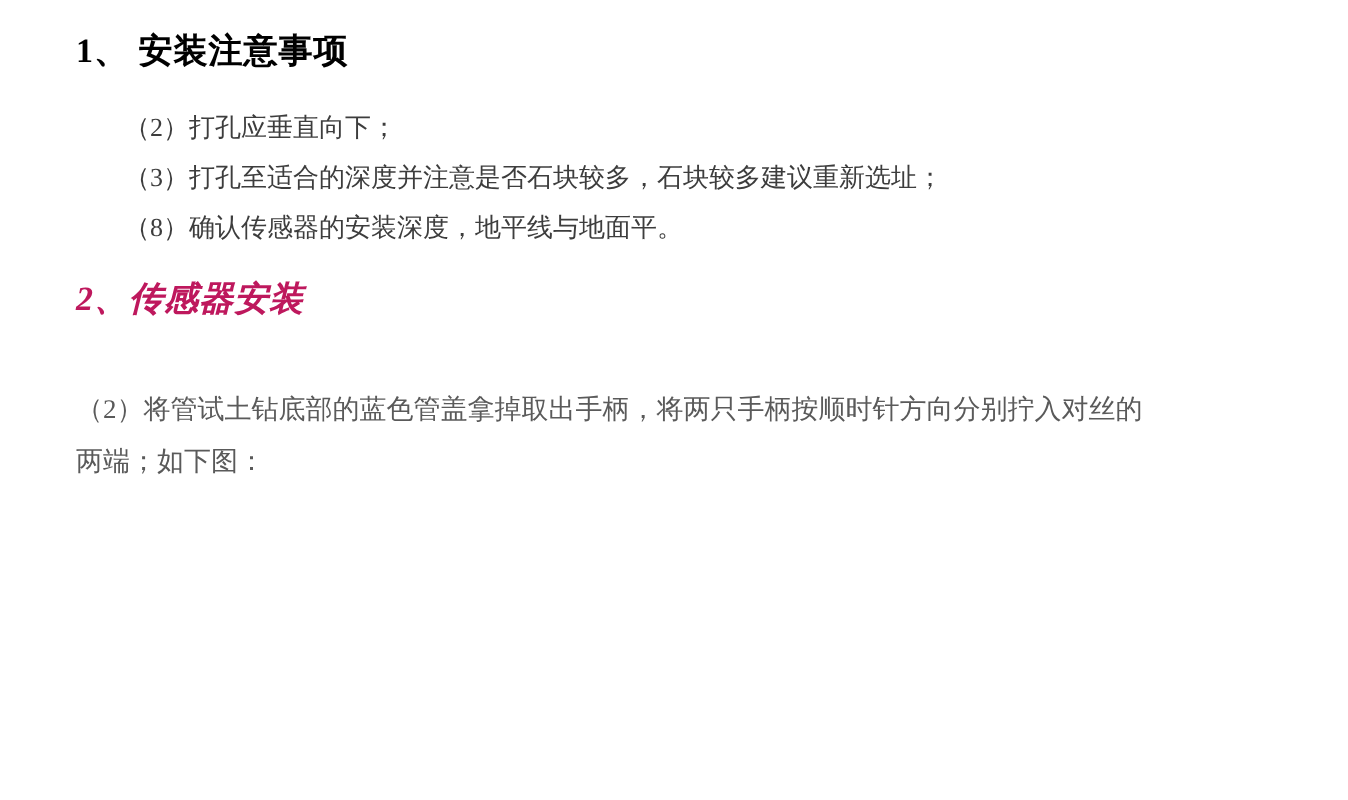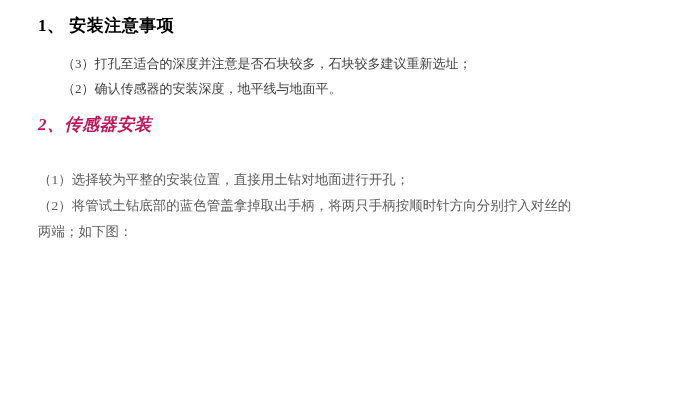--- a/index.html
+++ b/index.html
@@ -58,24 +58,24 @@
   }
 </style>
 </head>
 <body>
 
 <div class="page">
 
   <div class="heading-1">1、 安装注意事项</div>
 
   <div class="s1-list">
+    <p>（2）打孔应垂直向下；</p>
     <p>（3）打孔至适合的深度并注意是否石块较多，石块较多建议重新选址；</p>
-    <p>（2）确认传感器的安装深度，地平线与地面平。</p>
+    <p>（8）确认传感器的安装深度，地平线与地面平。</p>
   </div>
 
   <div class="heading-2">2、传感器安装</div>
 
   <div class="s2-list">
-    <p>（1）选择较为平整的安装位置，直接用土钻对地面进行开孔；</p>
     <p>（2）将管试土钻底部的蓝色管盖拿掉取出手柄，将两只手柄按顺时针方向分别拧入对丝的两端；如下图：</p>
   </div>
 
 </div>
 
 </body></html>

